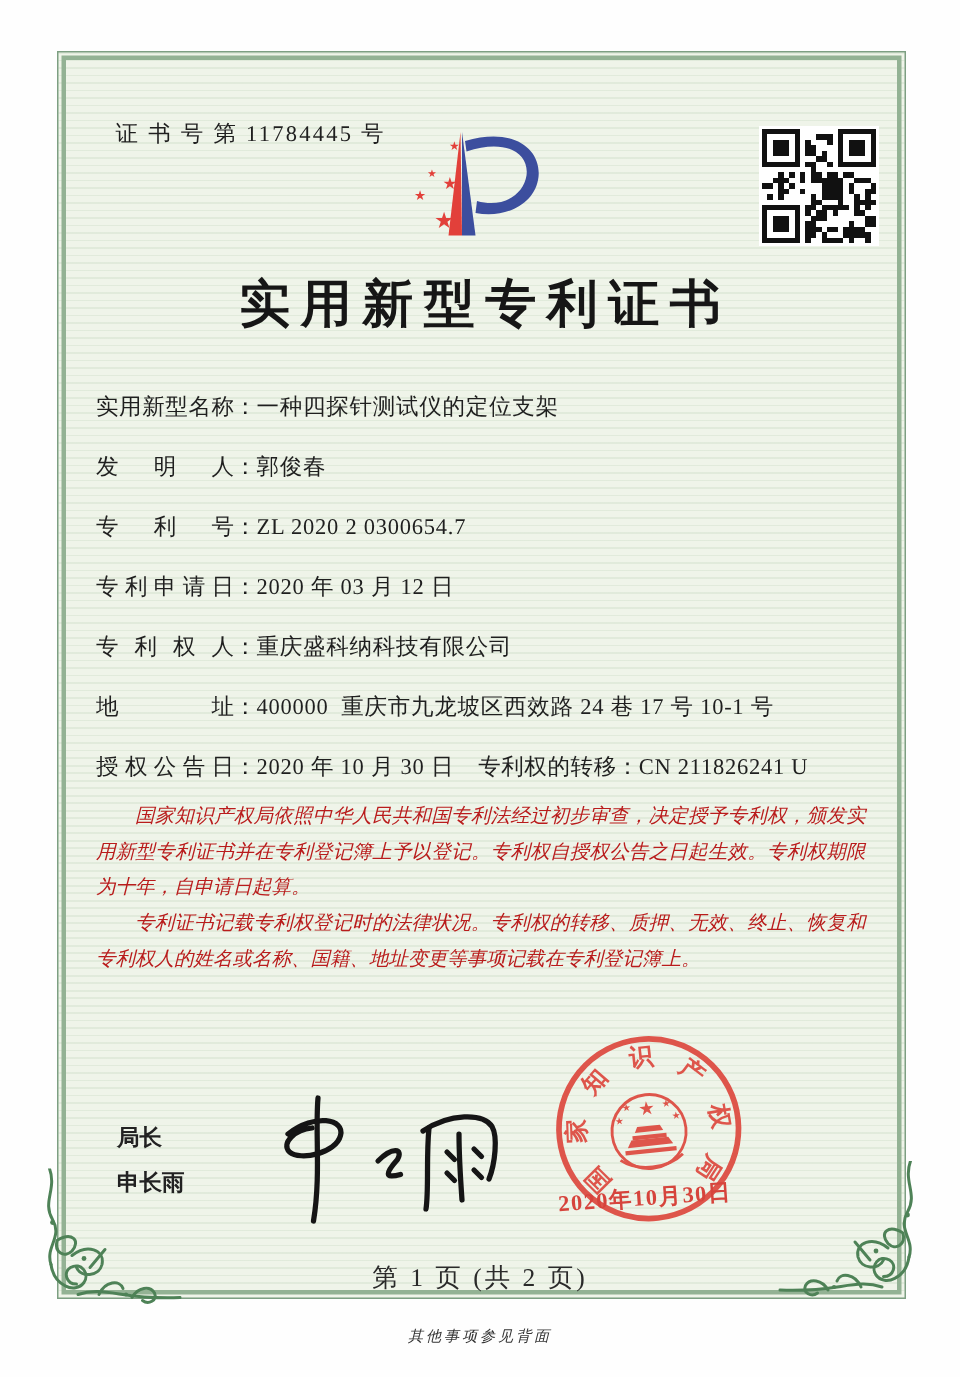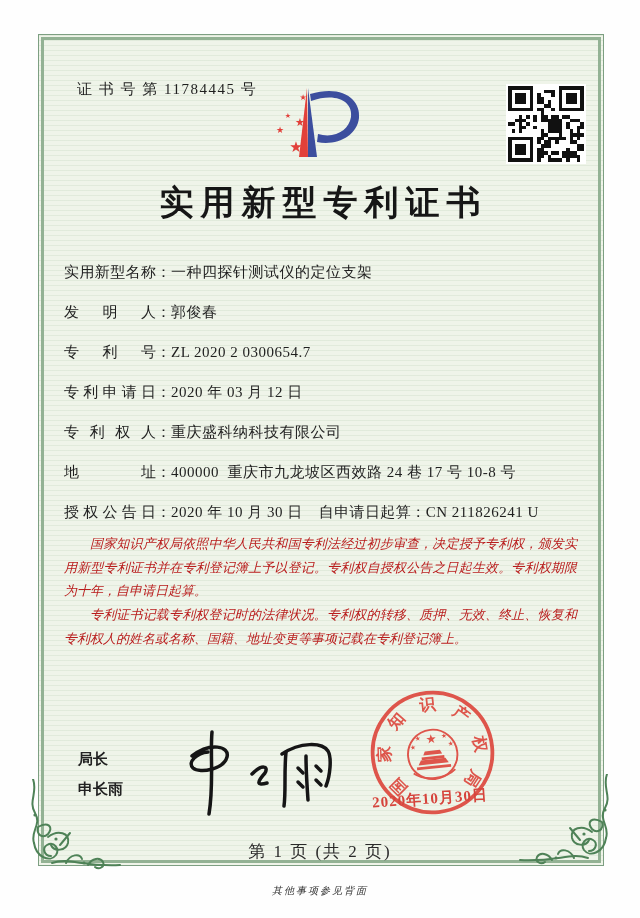--- a/index.html
+++ b/index.html
@@ -218,24 +218,24 @@
     <div class="row">
       <span class="flabel">专利号</span><span class="colon">：</span><span class="fvalue">ZL 2020 2 0300654.7</span>
     </div>
     <div class="row">
       <span class="flabel">专利申请日</span><span class="colon">：</span><span class="fvalue">2020 年 03 月 12 日</span>
     </div>
     <div class="row">
       <span class="flabel">专利权人</span><span class="colon">：</span><span class="fvalue">重庆盛科纳科技有限公司</span>
     </div>
     <div class="row">
-      <span class="flabel">地址</span><span class="colon">：</span><span class="fvalue">400000  重庆市九龙坡区西效路 24 巷 17 号 10-8 号</span>
-    </div>
-    <div class="row">
-      <span class="flabel">授权公告日</span><span class="colon">：</span><span class="fvalue">2020 年 10 月 30 日</span><span class="flabel grant2">自申请日起算</span><span class="colon">：</span><span class="fvalue">CN 211826241 U</span>
+      <span class="flabel">地址</span><span class="colon">：</span><span class="fvalue">400000  重庆市九龙坡区西效路 24 巷 17 号 10-1 号</span>
+    </div>
+    <div class="row">
+      <span class="flabel">授权公告日</span><span class="colon">：</span><span class="fvalue">2020 年 10 月 30 日</span><span class="flabel grant2">专利权的转移</span><span class="colon">：</span><span class="fvalue">CN 211826241 U</span>
     </div>
   </div>
 
   <div class="paras">
     <p>国家知识产权局依照中华人民共和国专利法经过初步审查，决定授予专利权，颁发实用新型专利证书并在专利登记簿上予以登记。专利权自授权公告之日起生效。专利权期限为十年，自申请日起算。</p>
     <p>专利证书记载专利权登记时的法律状况。专利权的转移、质押、无效、终止、恢复和专利权人的姓名或名称、国籍、地址变更等事项记载在专利登记簿上。</p>
   </div>
 
   <div class="director">
     <div>局长</div>

